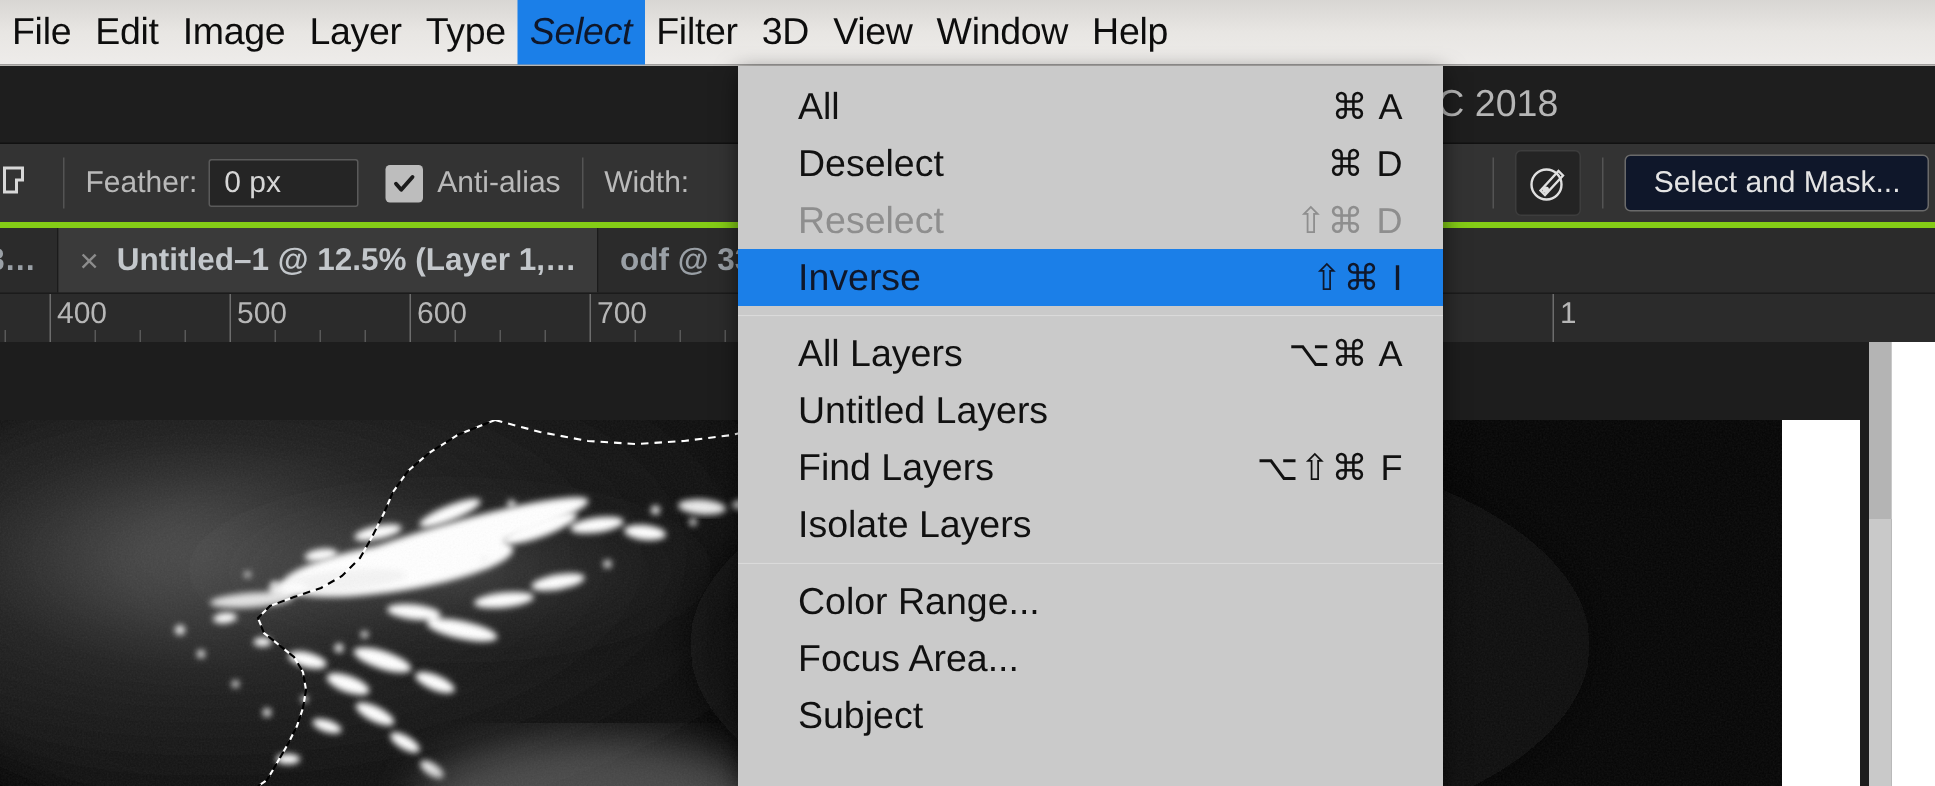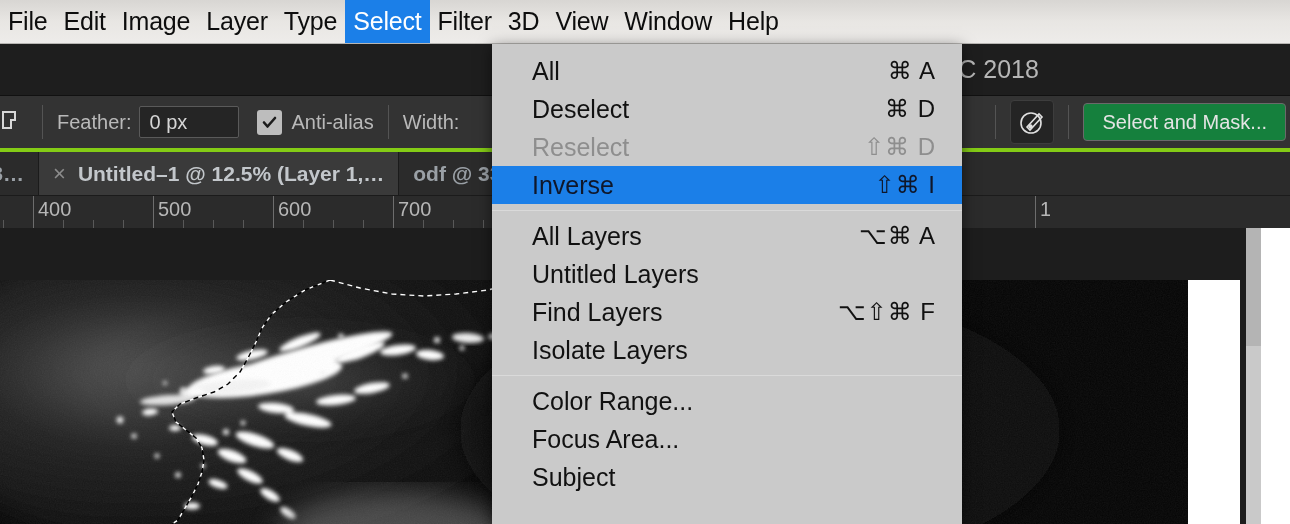--- a/index.html
+++ b/index.html
@@ -20,21 +20,21 @@
   }
   .mb-item {
     display:flex; align-items:center;
     padding:0 8px;
     font-size:25px;
     color:#0d0d0d;
     letter-spacing:-0.2px;
     cursor:default;
     white-space:nowrap;
   }
-  .mb-item.active { background:#1b7fe8; color:#ffffff; }
+  .mb-item.active { background:#1b7fe8; color:#0f172a;font-style:italic; }
 
   
   #ps-window {
     position:absolute; left:0; top:44px; width:1290px; height:480px;
     background:#2b2b2b;
     overflow:hidden;
   }
 
   
   #ps-titlebar {
@@ -79,21 +79,21 @@
     margin-right:9px;
   }
   .opt-checkbox svg { display:block; }
   .opt-btn-icon {
     width:44px; height:44px; background:#242424;
     border:1px solid #3d3d3d; border-radius:4px;
     display:flex; align-items:center; justify-content:center;
   }
   .opt-button {
     height:38px; border:1px solid #6a6a6a; border-radius:4px;
-    background:#15803d; color:#e4e4e4; font-size:20px;
+    background:#0f172a; color:#e4e4e4; font-size:20px;
     display:flex; align-items:center; padding:0 18px;
     white-space:nowrap;
   }
 
   
   #tabstrip {
     position:absolute; left:0; top:108px; width:1290px; height:44px;
     background:#2b2b2b;
     display:flex; align-items:stretch;
     border-bottom:1px solid #1b1b1b;

